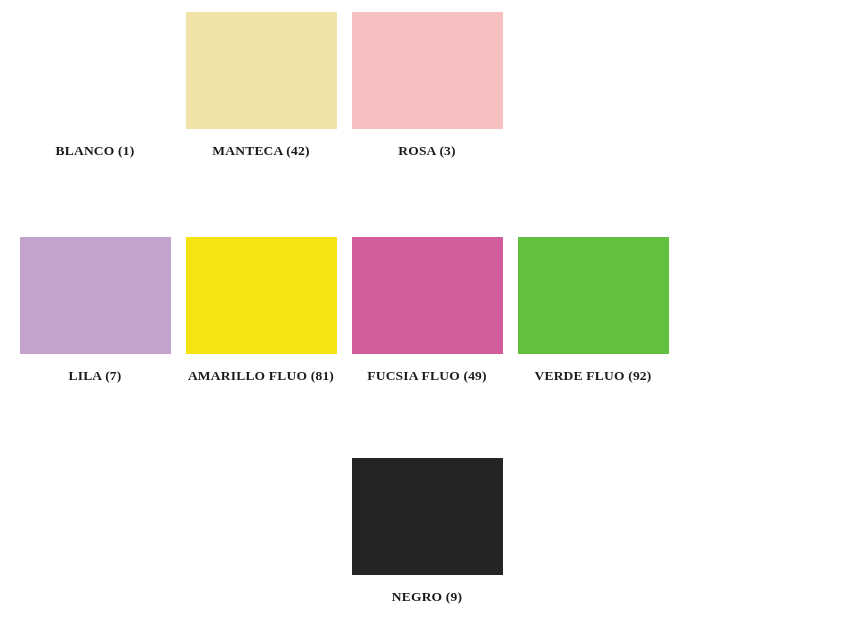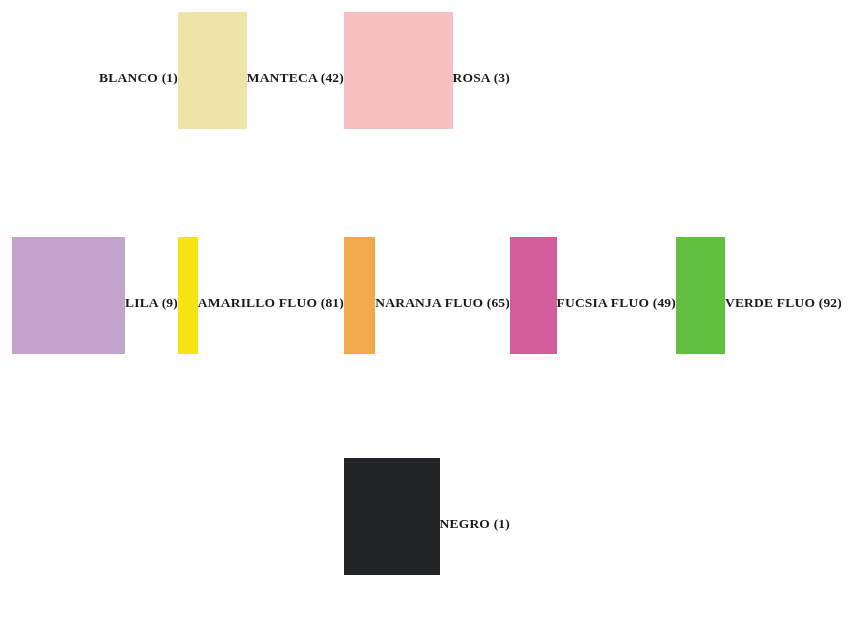--- a/index.html
+++ b/index.html
@@ -34,20 +34,21 @@
   
   .row-1 { position: absolute; left: 0; top: 12px; }
   .row-2 { position: absolute; left: 0; top: 237px; }
   .row-3 { position: absolute; left: 0; top: 458px; }
 
   .swatch-cell {
     width: 166px;
     flex: 0 0 166px;
     box-sizing: border-box;
     display: flex;
+    flex-direction: column;
     align-items: center;
   }
 
   
   .row-3 .spacer-cell {
     width: 166px;
     flex: 0 0 166px;
   }
 
   .swatch-chip {
@@ -83,41 +84,37 @@
         <div class="swatch-label">MANTECA (42)</div>
       </div>
       <div class="swatch-cell">
         <div class="swatch-chip" title="ROSA (4)" style="background: rgb(246, 192, 192);"></div>
         <div class="swatch-label">ROSA (3)</div>
       </div>
     </div>
   <div class="swatch-row row-2">
       <div class="swatch-cell">
         <div class="swatch-chip" title="LILA (2)" style="background: rgb(195, 163, 203);"></div>
-        <div class="swatch-label">LILA (9)</div>
+        <div class="swatch-label">LILA (7)</div>
       </div>
       <div class="swatch-cell">
         <div class="swatch-chip" title="AMARILLO FLUO (81)" style="background: rgb(245, 227, 18);"></div>
         <div class="swatch-label">AMARILLO FLUO (81)</div>
-      </div>
-      <div class="swatch-cell">
-        <div class="swatch-chip" title="NARANJA FLUO (65)" style="background: rgb(240, 169, 76);"></div>
-        <div class="swatch-label">NARANJA FLUO (65)</div>
       </div>
       <div class="swatch-cell">
         <div class="swatch-chip" title="FUCSIA FLUO (75)" style="background: rgb(211, 92, 155);"></div>
         <div class="swatch-label">FUCSIA FLUO (49)</div>
       </div>
       <div class="swatch-cell">
         <div class="swatch-chip" title="VERDE FLUO (92)" style="background: rgb(99, 191, 64);"></div>
         <div class="swatch-label">VERDE FLUO (92)</div>
       </div>
     </div>
   <div class="swatch-row row-3">
       <div class="spacer-cell"></div>
       <div class="spacer-cell"></div>
       <div class="swatch-cell">
         <div class="swatch-chip" title="NEGRO (14)" style="background: rgb(34, 36, 38);"></div>
-        <div class="swatch-label">NEGRO (1)</div>
+        <div class="swatch-label">NEGRO (9)</div>
       </div>
     </div>
 
 </div>
 
 </body></html>

